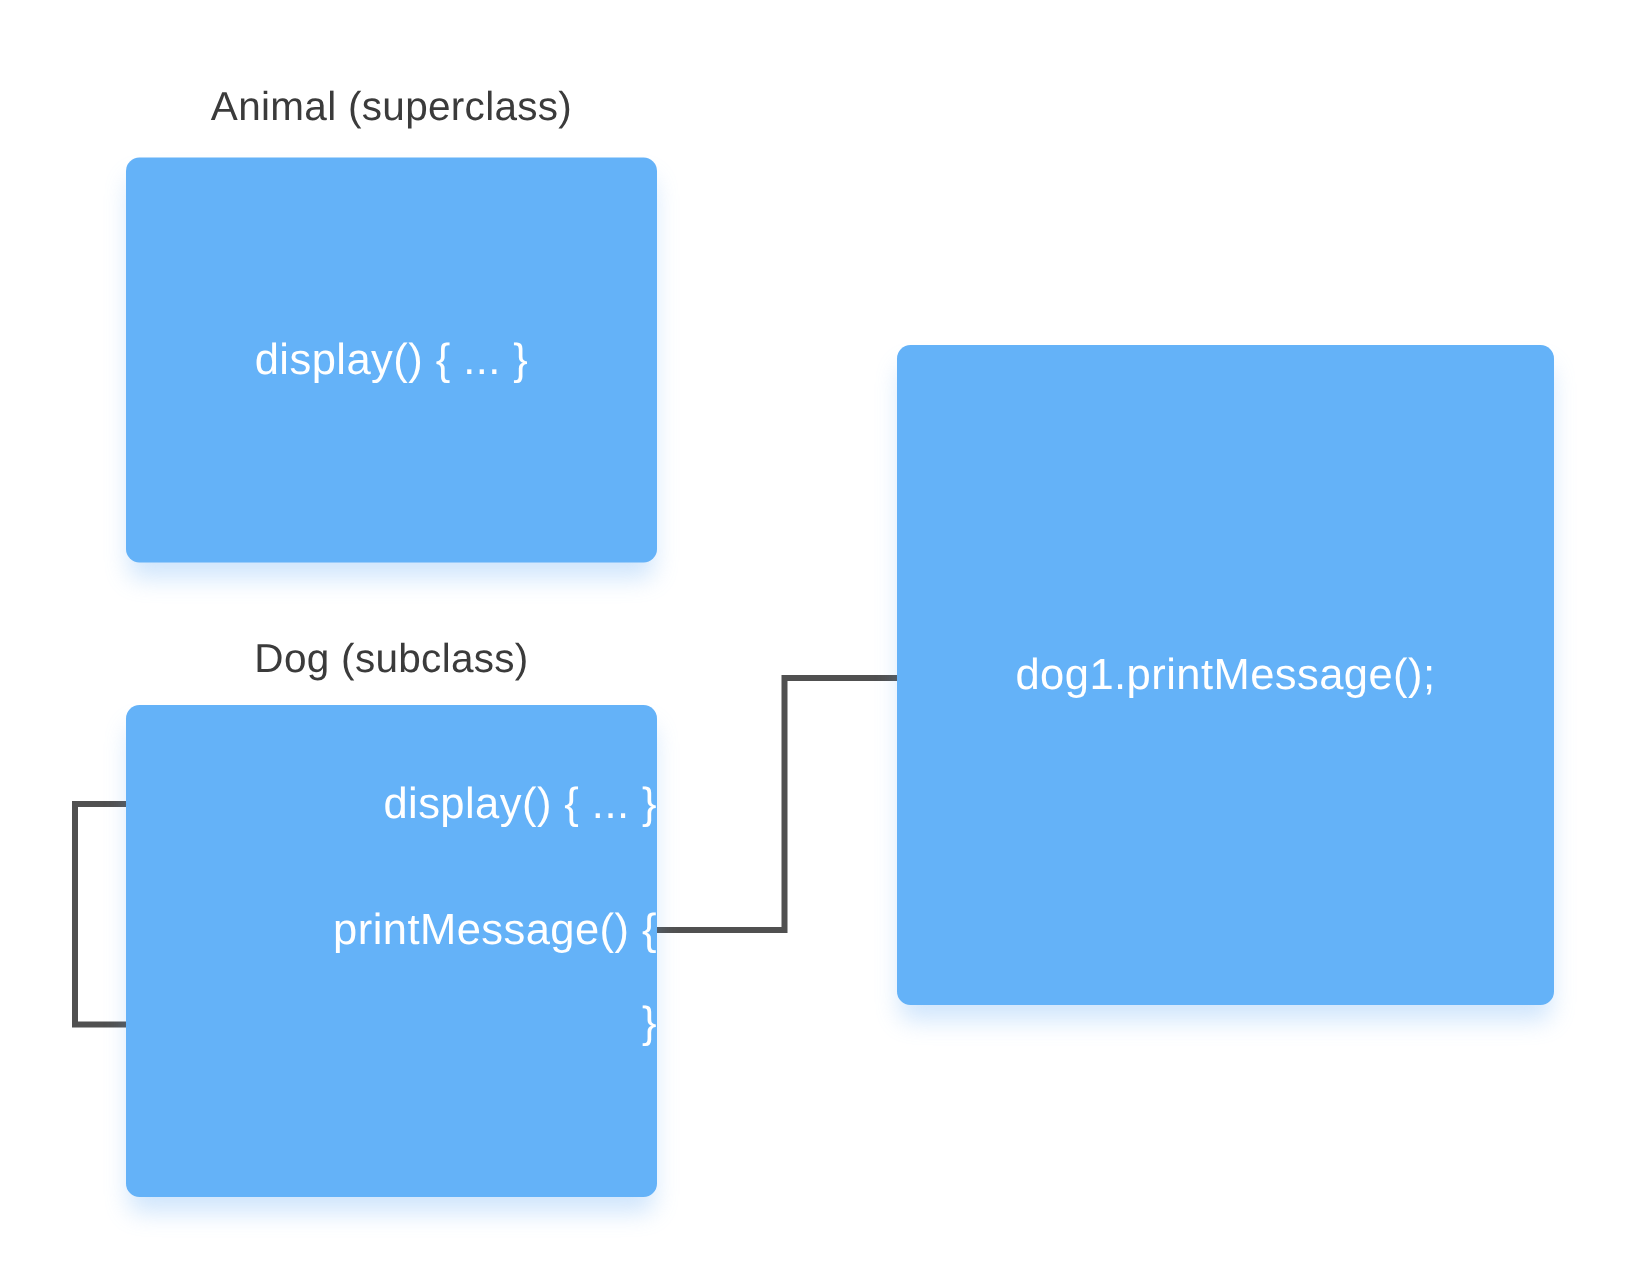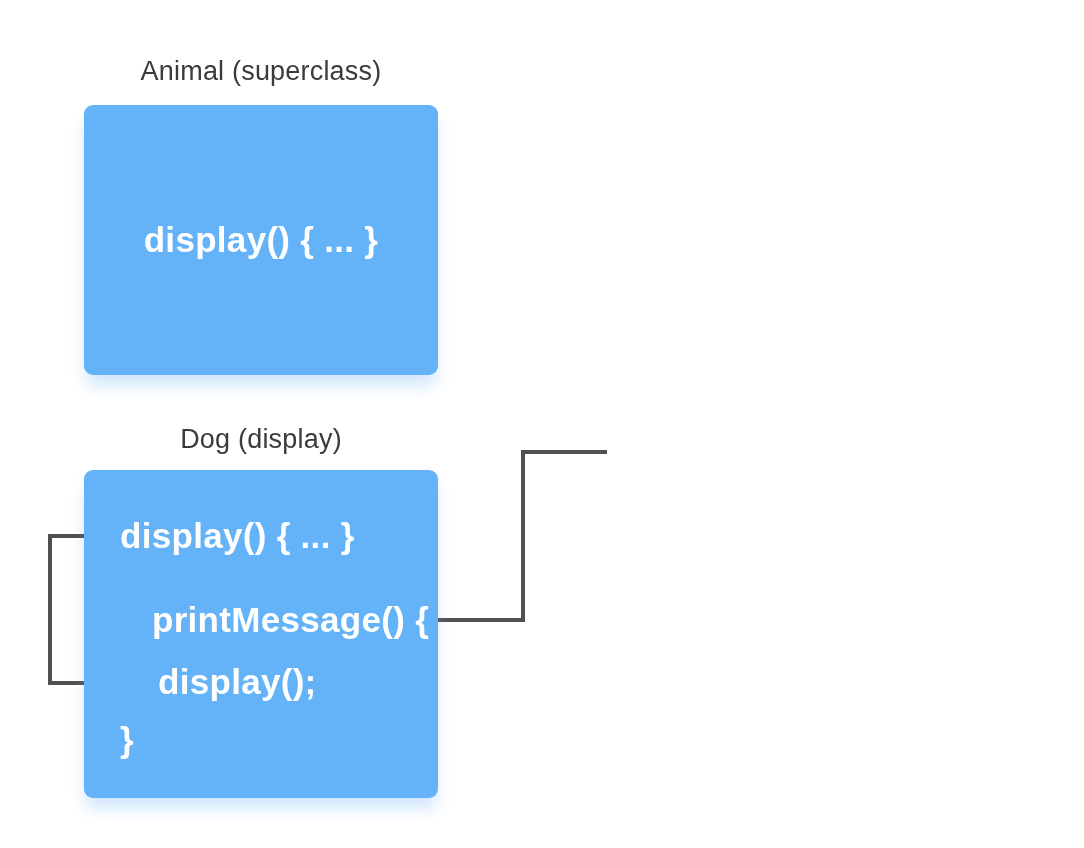--- a/index.html
+++ b/index.html
@@ -40,22 +40,23 @@
   .animal-label { left: 84px; top: 54px;  width: 354px; }
   .dog-label    { left: 84px; top: 422px; width: 354px; }
   .main-label   { left: 598px; top: 180px; width: 438px; }
 
   .class-box {
     position: absolute;
     background: var(--box-fill);
     border-radius: 9px;
     box-shadow: 0 12px 16px -2px rgba(110, 175, 245, 0.33);
     color: var(--box-text);
-    font-weight: bold;
-    font-size: 35px;
+    font-weight: normal;
+    font-size: 29px;
+    text-align: right;
   }
   .animal-box { left: 84px;  top: 105px; width: 354px; height: 270px; }
   .dog-box    { left: 84px;  top: 470px; width: 354px; height: 328px; }
   .main-box   { left: 598px; top: 230px; width: 438px; height: 440px; }
 
   .centered-code {
     width: 100%;
     height: 100%;
     display: flex;
     align-items: center;
@@ -98,24 +99,26 @@
       <path class="connector-path" d="M 143 683 L 50 683 L 50 536 L 96 536"></path>
       <polygon class="connector-head" points="114,536 94,526 94,546"></polygon>
     </g>
   </svg>
 
   <div class="box-label animal-label">Animal (superclass)</div>
   <div class="class-box animal-box">
     <div class="centered-code">display() { ... }</div>
   </div>
 
-  <div class="box-label dog-label">Dog (display)</div>
+  <div class="box-label dog-label">Dog (subclass)</div>
   <div class="class-box dog-box">
     <div class="code-lines">
       <div class="dog-line">display() { ... }</div>
       <div class="dog-line">printMessage() {</div>
-      <div class="dog-line">display();</div>
       <div class="dog-line">}</div>
     </div>
   </div>
 
+  <div class="class-box main-box">
+    <div class="centered-code">dog1.printMessage();</div>
+  </div>
 
 </div>
 
 </body></html>

